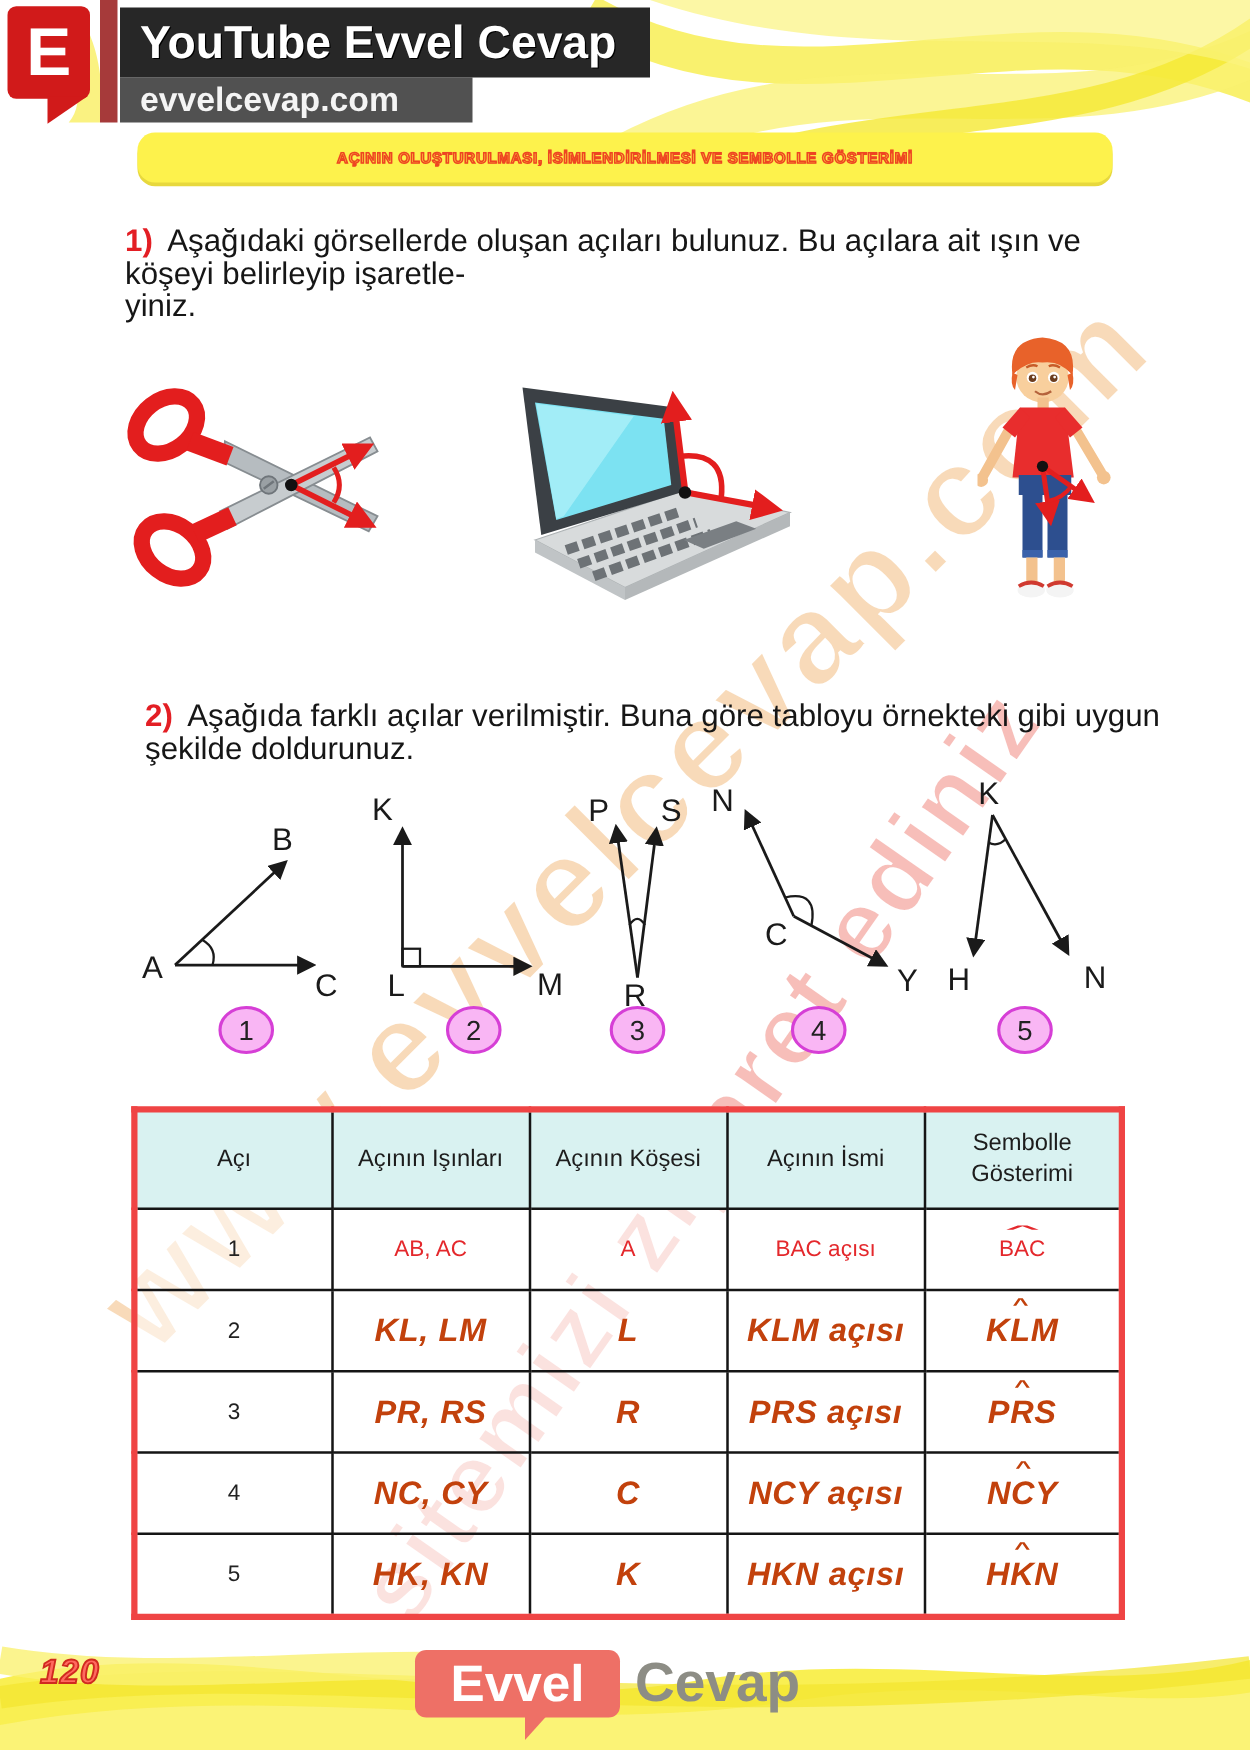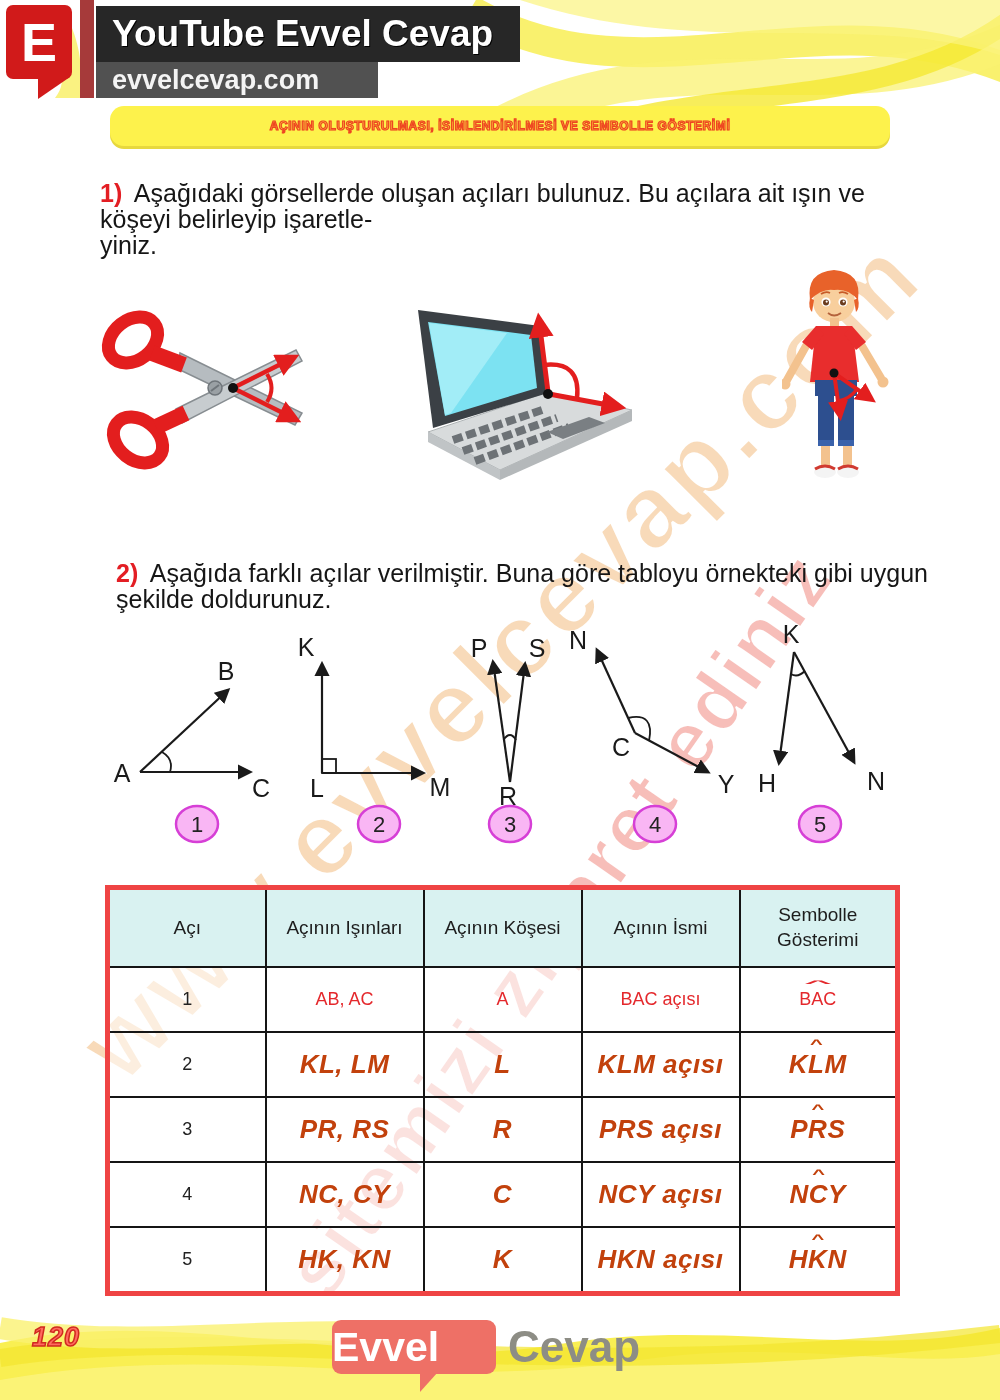--- a/index.html
+++ b/index.html
@@ -58,21 +58,21 @@
   .hat-mark{position:absolute;left:50%;top:-0.72em;transform:translateX(-50%) scaleY(.62);
             font-weight:700;line-height:1;}
   tr.answer .hat-mark{font-size:22px;}
   tr.example .hat-mark{font-size:15px;}
   .hat-wide .hat-mark{transform:translateX(-50%) scaleX(3.2) scaleY(.5);top:-0.85em;}
 
   
   #page-num{left:32px;top:1322px;font-size:27px;font-weight:800;font-style:italic;z-index:2;
     color:#ff6a5e;-webkit-text-stroke:1.5px #d02a1f;letter-spacing:1px;}
   #logo-box{left:332px;top:1320px;width:164px;height:54px;background:#ee7066;border-radius:9px;z-index:2;
-    display:flex;align-items:center;justify-content:flex-start;}
+    display:flex;align-items:center;justify-content:center;}
   #logo-box span{color:#fff;font-size:41px;font-weight:700;}
   #logo-tail2{left:420px;top:1372px;width:0;height:0;border-top:20px solid #ee7066;
     border-right:18px solid transparent;z-index:2;}
   #logo-cevap{left:508px;top:1322px;font-size:44px;font-weight:700;color:#8d8d85;z-index:2;}
 </style>
 </head>
 <body>
 
 <div id="page">
 

